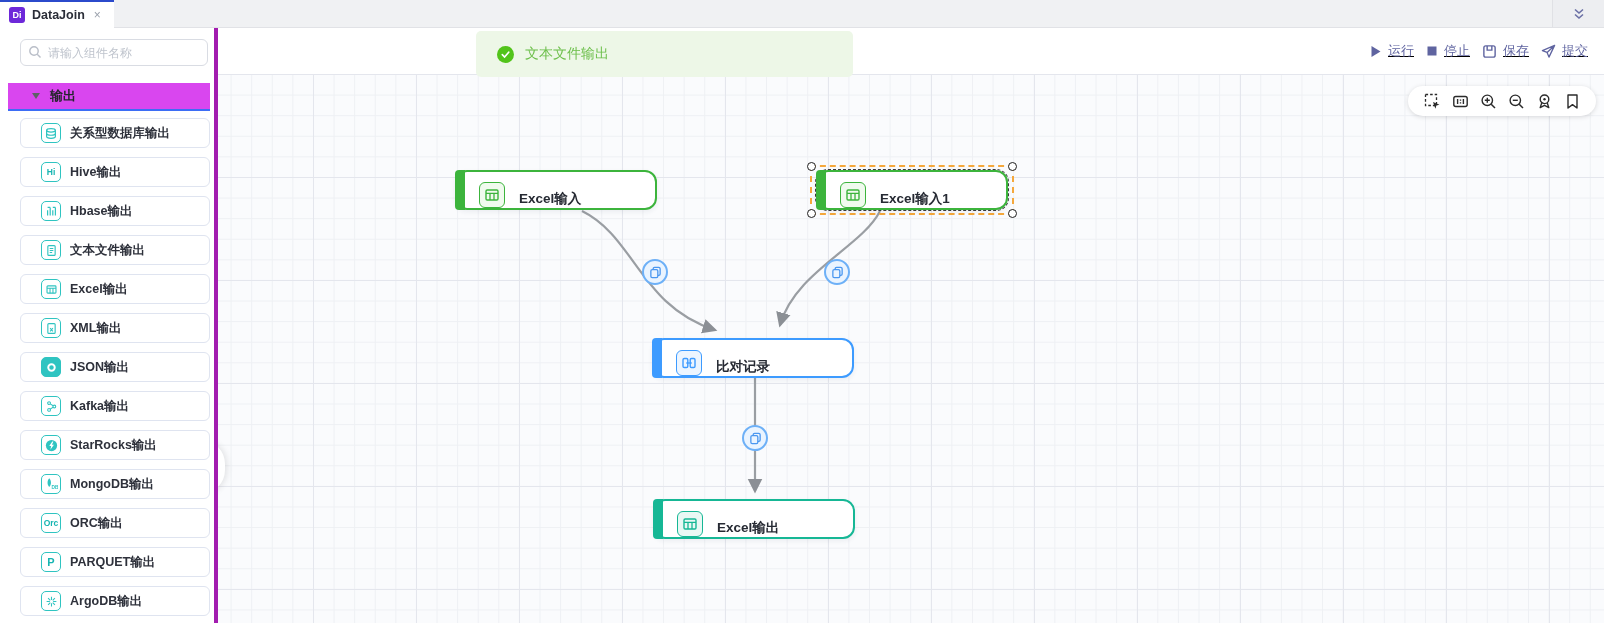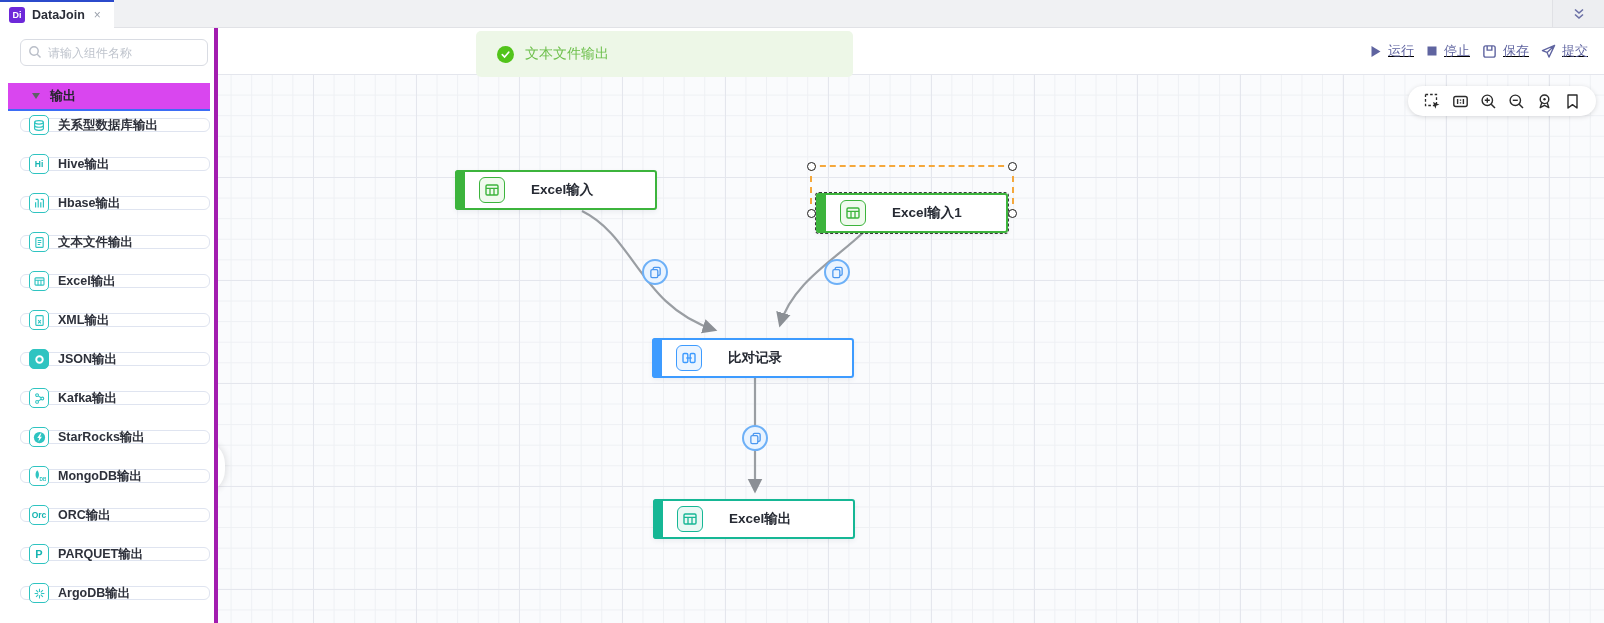--- a/index.html
+++ b/index.html
@@ -17,21 +17,21 @@
 
   
   .sidebar { position:absolute; left:8px; top:28px; width:210px; height:595px; background:#fff; border-right:4px solid #a21caf; z-index:6; }
   .search-box { position:absolute; left:12px; top:11px; width:188px; height:27px; }
   .search-box input { width:100%; height:100%; border:1px solid #d9dce3; border-radius:6px; padding:0 8px 0 27px; font-size:12px; color:#444; outline:none; font-family:inherit; }
   .search-box input::placeholder { color:#bfc4cd; }
   .search-icon { position:absolute; left:8px; top:6px; }
   .section-head { position:absolute; left:0; top:55px; width:202px; height:28px; background:#d946ef; border-bottom:2px solid #3d6df5; display:flex; align-items:center; gap:10px; padding-left:24px; cursor:pointer; }
   .caret-down { width:0; height:0; border-left:4.5px solid transparent; border-right:4.5px solid transparent; border-top:6px solid #5d6066; }
   .section-label { font-size:13px; font-weight:700; color:#23252c; }
-  .side-item { position:absolute; left:12px; width:190px; height:14px; background:#fff; border:1px solid #dfe4f0; border-radius:6px; display:flex; align-items:center; gap:9px; padding-left:8px; cursor:pointer; }
+  .side-item { position:absolute; left:12px; width:190px; height:30px; background:#fff; border:1px solid #dfe4f0; border-radius:6px; display:flex; align-items:center; gap:9px; padding-left:20px; cursor:pointer; }
   .side-item .lbl { font-size:12.5px; font-weight:600; color:#2e313b; white-space:nowrap; }
   .tico { width:20px; height:20px; border:1.3px solid #2fc4c1; border-radius:5px; display:grid; place-items:center; color:#17b5b2; font-size:8.5px; font-weight:700; background:#fff; flex:none; }
   .tico.filled { background:#2fc4c1; border-color:#2fc4c1; color:#fff; }
   .collapse-handle { position:absolute; left:201px; top:440px; width:24px; height:54px; background:#fff; border-radius:0 24px 24px 0; box-shadow:2px 0 6px rgba(0,0,0,.10); z-index:5; display:flex; align-items:center; justify-content:center; cursor:pointer; color:#c4c8d0; font-size:12px; }
 
   
   .headbar { position:absolute; left:210px; top:28px; width:1394px; height:46px; background:#fff; }
   .actions { position:absolute; right:16px; top:0; height:46px; display:flex; align-items:center; gap:12px;text-decoration:underline; }
   .action-btn { display:flex; align-items:center; gap:6px; color:#5f64a0; font-size:13px; cursor:pointer; }
 
@@ -47,21 +47,21 @@
       linear-gradient(90deg, #e4e6ed 1px, transparent 1px),
       linear-gradient(#eef0f4 1px, transparent 1px),
       linear-gradient(90deg, #eef0f4 1px, transparent 1px);
     background-size:103px 103px, 103px 103px, 20.6px 20.6px, 20.6px 20.6px; }
 
   .cv-toolbar { position:absolute; left:1198px; top:12px; height:30px; background:#fff; border-radius:16px; box-shadow:0 1px 5px rgba(0,0,0,.14); display:flex; align-items:center; padding:0 10px; }
   .cv-tool { width:28px; height:30px; display:grid; place-items:center; cursor:pointer; }
 
   .edges-svg { position:absolute; left:0; top:0; width:1394px; height:549px; pointer-events:none; }
 
-  .node { position:absolute; height:40px; background:#fff; border:2px solid; border-radius:3px; display:flex; align-items:center; gap:26px; padding-left:22px; box-shadow:0 2px 5px rgba(40,60,90,.07); cursor:pointer; }
+  .node { position:absolute; height:40px; background:#fff; border:2px solid; border-radius:12px; display:flex; align-items:flex-end; gap:14px; padding-left:22px; box-shadow:0 2px 5px rgba(40,60,90,.07); cursor:pointer; }
   .node .bar { position:absolute; left:-2px; top:-2px; bottom:-2px; width:10px; border-radius:4px 0 0 4px; }
   .node .nico { width:26px; height:26px; border:1.5px solid; border-radius:6px; display:grid; place-items:center; flex:none; }
   .node .nlabel { font-size:13.5px; font-weight:700; color:#262a33; }
   .node.green { border-color:#3cb43c; }  .node.green .bar { background:#3cb43c; }
   .node.green .nico { border-color:#3cb43c; background:#f0faee; }
   .node.blue { border-color:#3d9bff; }   .node.blue .bar { background:#3d9bff; }
   .node.blue .nico { border-color:#3d9bff; background:#ecf5ff; }
   .node.teal { border-color:#16b795; }   .node.teal .bar { background:#16b795; }
   .node.teal .nico { border-color:#16b795; background:#e9f8f4; }
   .node.selected { outline:1.5px dashed #3a3a3a; }
@@ -309,21 +309,21 @@
       <span class="nico">
         <svg width="16" height="16" viewBox="0 0 16 16">
             <rect x="2" y="3" width="12" height="10" rx="1.2" fill="none" stroke="#3cb43c" stroke-width="1.4"></rect>
             <path d="M2,6.3 h12 M6,6.3 V13 M10,6.3 V13" stroke="#3cb43c" stroke-width="1.3"></path>
           </svg>
       </span>
       <span class="nlabel">Excel输入</span>
     </div>
 
     <div class="selection-box">
-      <div class="node green selected" style="left:4px; top:3px; width:192px;margin-top:23px;">
+      <div class="node green selected" style="left:4px; top:3px; width:192px;">
         <span class="bar"></span>
         <span class="nico">
           <svg width="16" height="16" viewBox="0 0 16 16">
               <rect x="2" y="3" width="12" height="10" rx="1.2" fill="none" stroke="#3cb43c" stroke-width="1.4"></rect>
               <path d="M2,6.3 h12 M6,6.3 V13 M10,6.3 V13" stroke="#3cb43c" stroke-width="1.3"></path>
             </svg>
         </span>
         <span class="nlabel">Excel输入1</span>
       </div>
       <span class="handle" style="left:-5px; top:-5px;"></span>

